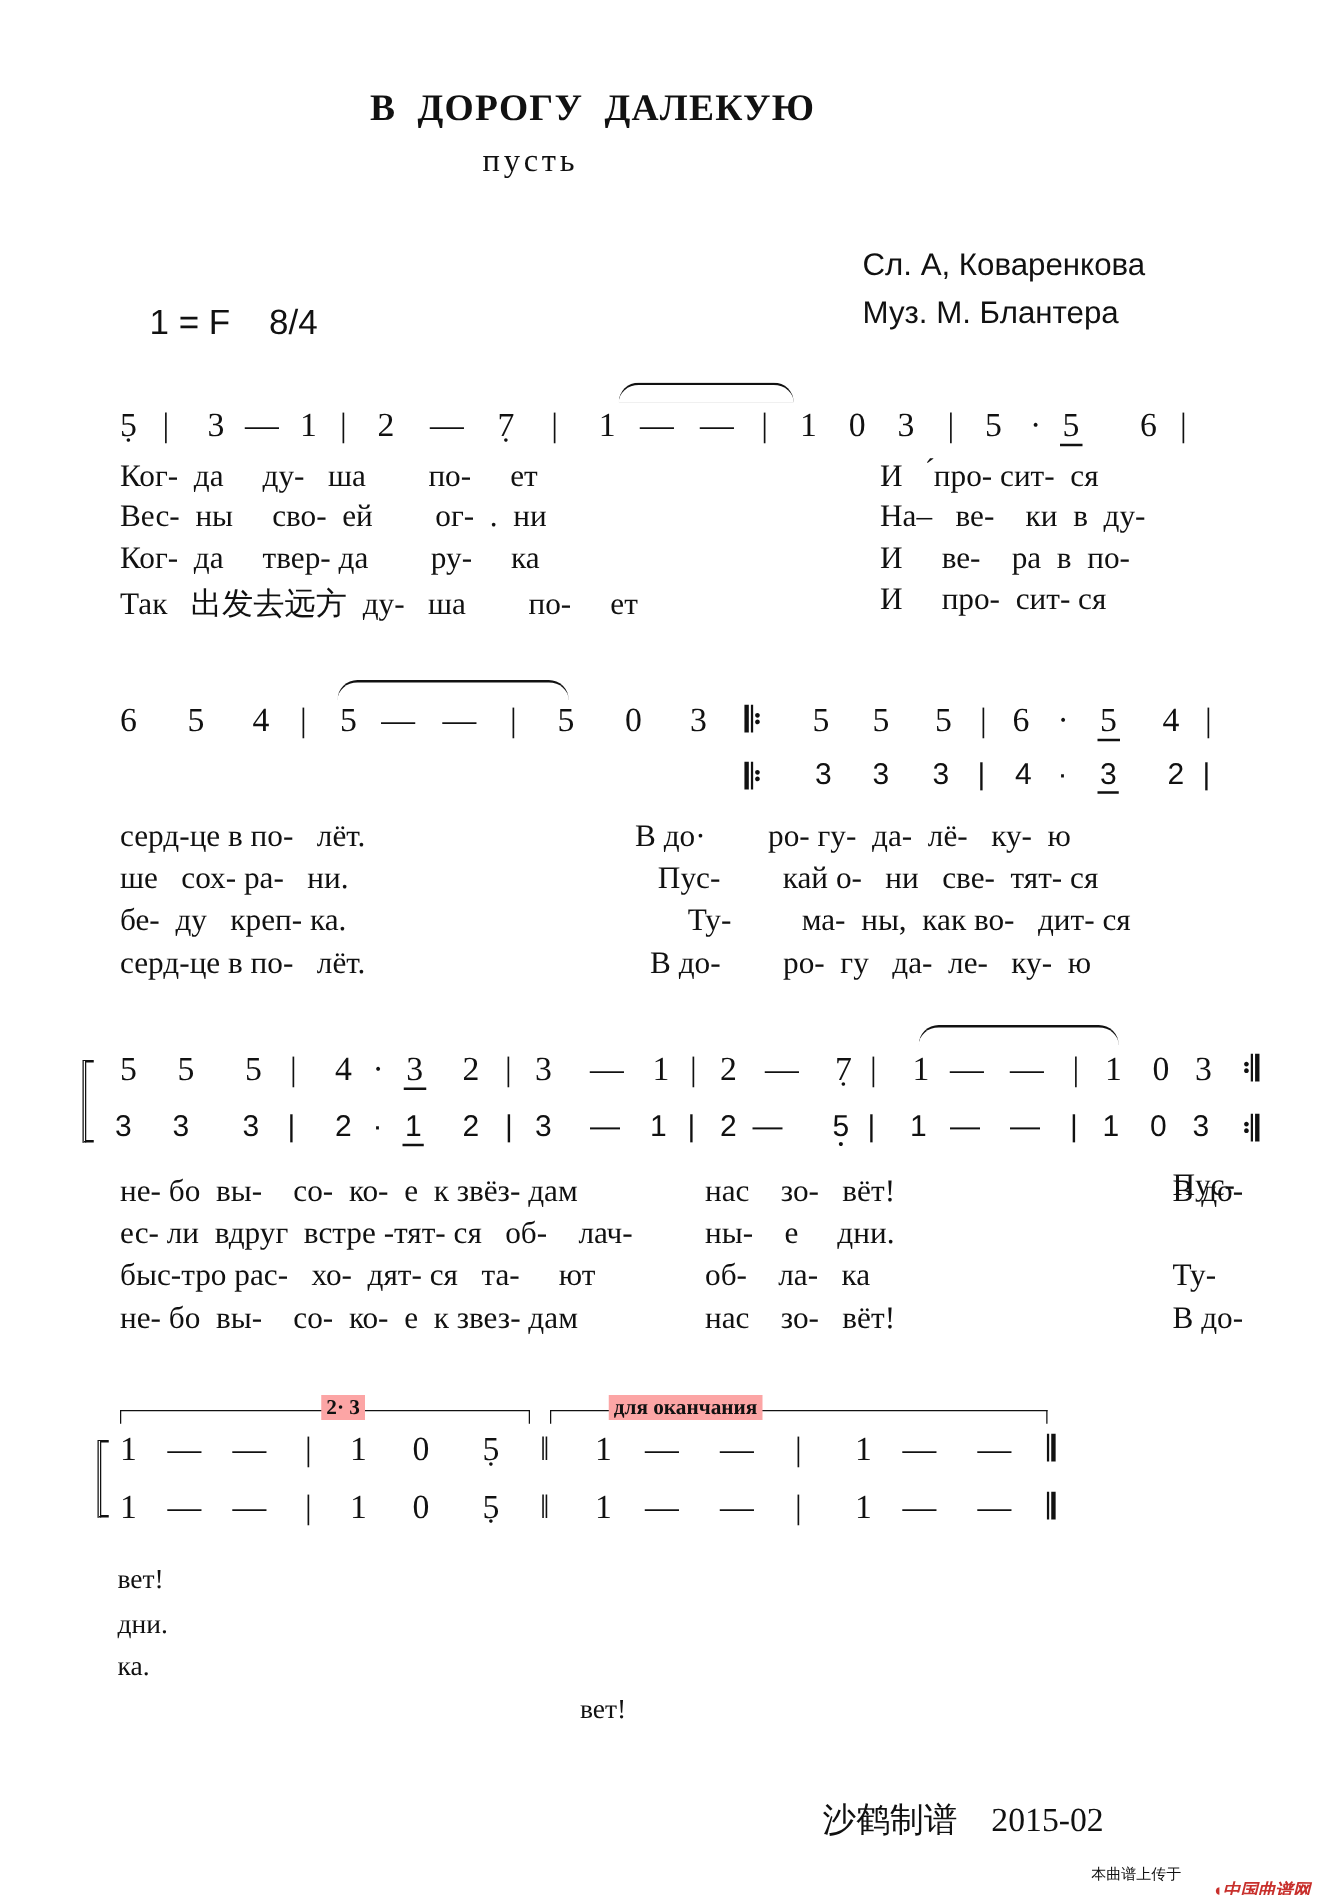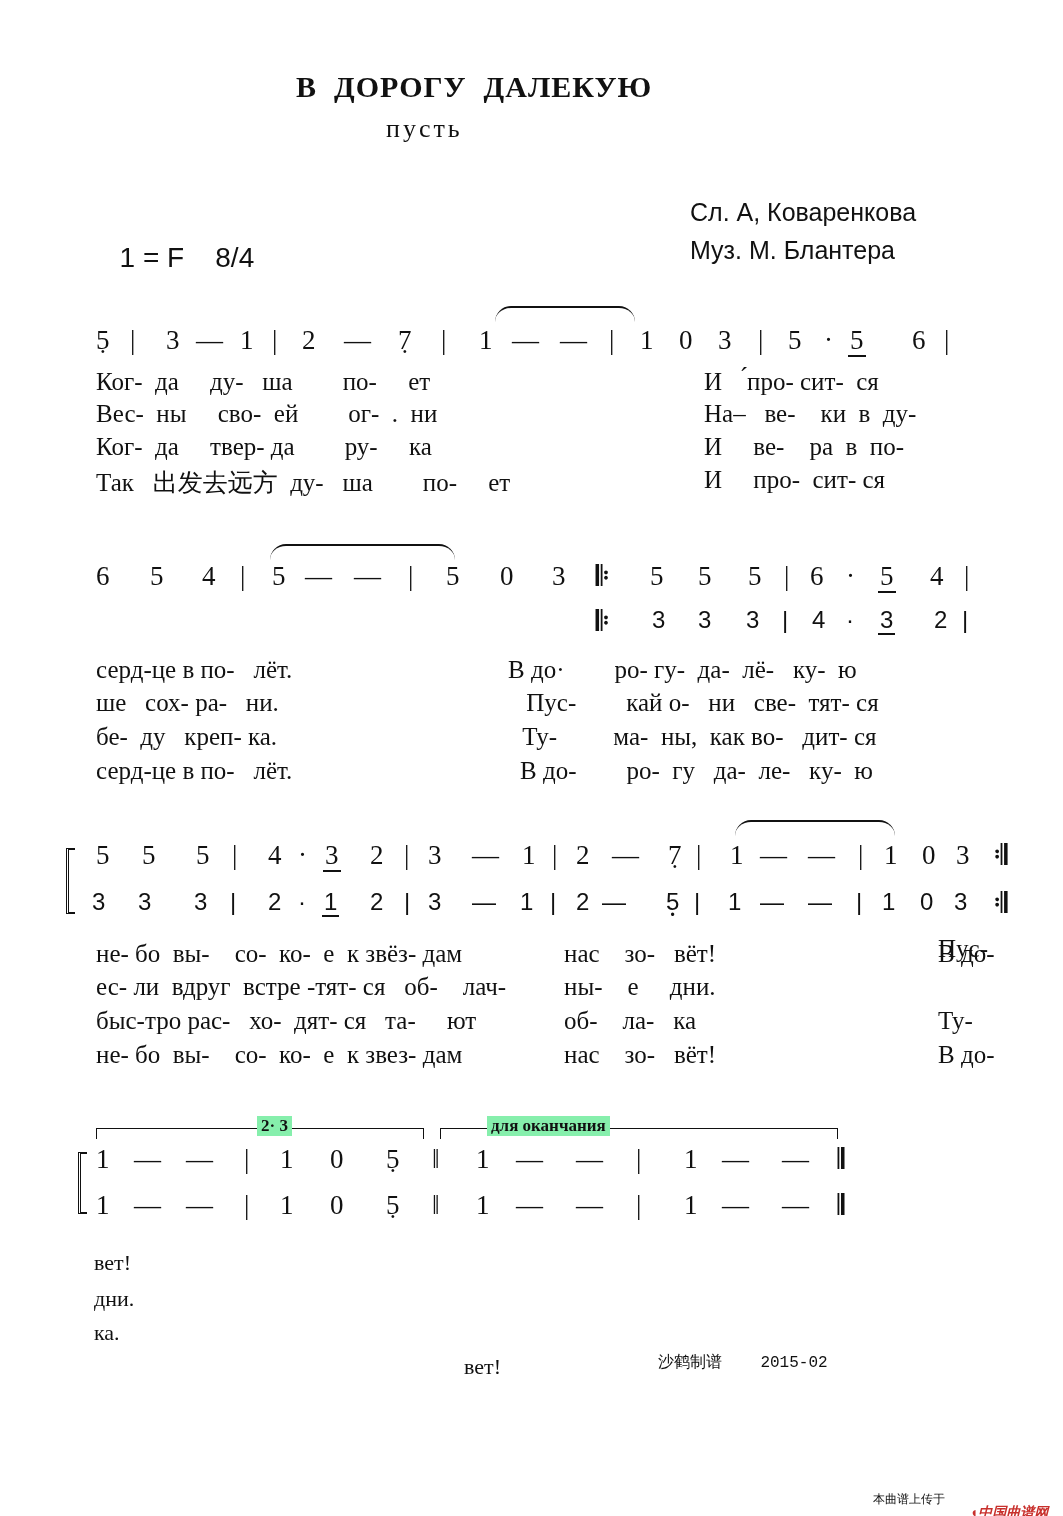--- a/index.html
+++ b/index.html
@@ -12,22 +12,22 @@
   .keysig { left:104px; top:210px; font-size:28px; }
   .credit { left:690px; font-size:25px; }
   .note-row { font-size:27px; height:34px; }
   .tok { position:absolute; top:0; text-align:center; }
   .tok.ul::after { content:""; position:absolute; left:-2px; right:-2px; bottom:-1px; border-bottom:2px solid #111; }
   .tok.ld::after { content:"•"; position:absolute; left:50%; transform:translateX(-50%); top:20px; font-size:12px; }
   .lyric { font-size:25px; }
   .slur { position:absolute; border-top:2.5px solid #111; border-radius:30px 30px 0 0; height:14px; }
   .bracket-left { position:absolute; width:6px; border-left:3px double #111; border-top:2px solid #111; border-bottom:2px solid #111; }
   .volta { position:absolute; border-top:1.5px solid #111; border-left:1.5px solid #111; border-right:1.5px solid #111; height:10px; }
-  .volta-label { position:absolute; background:#86efac; padding:0 4px; font-size:17px; font-weight:bold; top:-13px; }
-  .footer-credit { left:658px; top:1352px; font-size:16px;font-family:Liberation Mono, monospace; }
+  .volta-label { position:absolute; background:#fca5a5; padding:0 4px; font-size:17px; font-weight:bold; top:-13px; }
+  .footer-credit { left:658px; top:1438px; font-size:27px; }
   .upload { left:873px; top:1491px; font-size:12px; }
   .logo { left:962px; top:1488px; font-size:14px; font-weight:bold; font-style:italic; }
 </style>
 </head>
 <body>
 
 <div class="abs serif title">В  ДОРОГУ  ДАЛЕКУЮ</div>
 <div class="abs serif subtitle">пусть</div>
 <div class="abs sans keysig">
   <span>1 = F</span><span>&nbsp;&nbsp;&nbsp;&nbsp;</span><span>8/4</span>
@@ -108,21 +108,21 @@
     <span class="tok ul" style="left:880px">3</span>
     <span class="tok" style="left:934px">2</span>
     <span class="tok" style="left:962px">|</span>
   </div>
   <div class="abs serif lyric" style="left:96px; top:656px">серд-це в по-   лёт.</div>
   <div class="abs serif lyric" style="left:96px; top:689px">ше   сох- ра-   ни.</div>
   <div class="abs serif lyric" style="left:96px; top:723px">бе-  ду   креп- ка.</div>
   <div class="abs serif lyric" style="left:96px; top:757px">серд-це в по-   лёт.</div>
   <div class="abs serif lyric" style="left:508px; top:656px">В до·        ро- гу-  да-  лё-   ку-  ю</div>
   <div class="abs serif lyric" style="left:520px; top:689px"> Пус-        кай о-   ни   све-  тят- ся</div>
-  <div class="abs serif lyric" style="left:516px; top:723px"> Ту-         ма-  ны,  как во-   дит- ся</div>
+  <div class="abs serif lyric" style="left:544px; top:723px"> Ту-         ма-  ны,  как во-   дит- ся</div>
   <div class="abs serif lyric" style="left:520px; top:757px">В до-        ро-  гу   да-  ле-   ку-  ю</div>
 </div>
 
 <div>
   <div class="bracket-left" style="left:66px; top:848px; height:62px;"></div>
   <div class="slur" style="left:735px; top:820px; width:160px;"></div>
   <div class="abs serif note-row" style="left:0; top:840px; width:1063px;">
     <span class="tok" style="left:96px">5</span>
     <span class="tok" style="left:142px">5</span>
     <span class="tok" style="left:196px">5</span>

